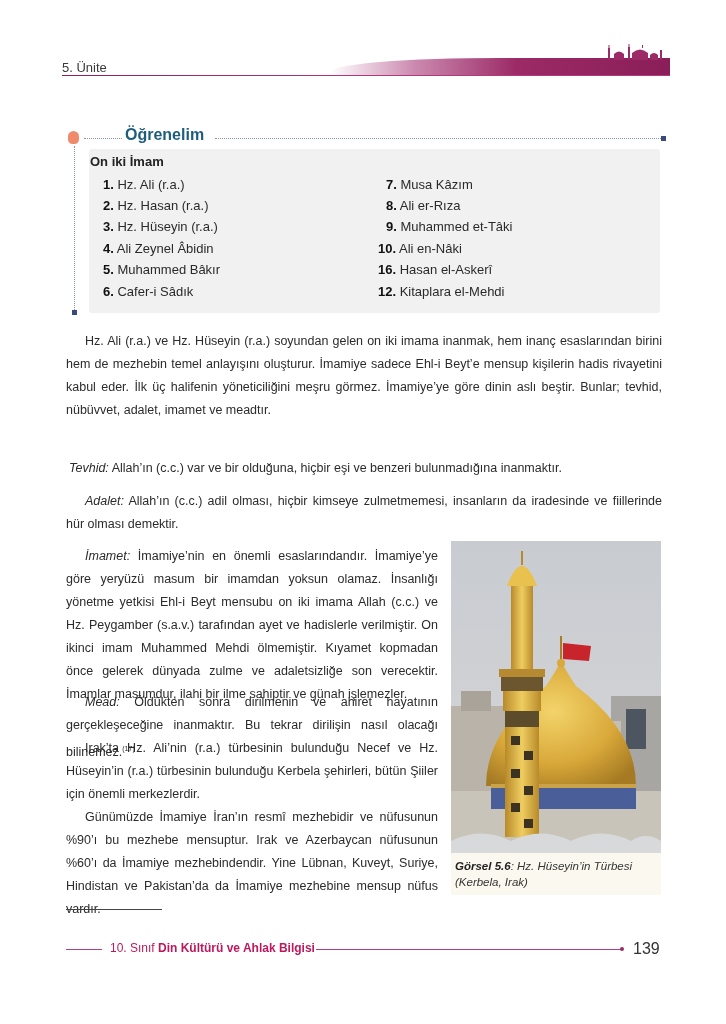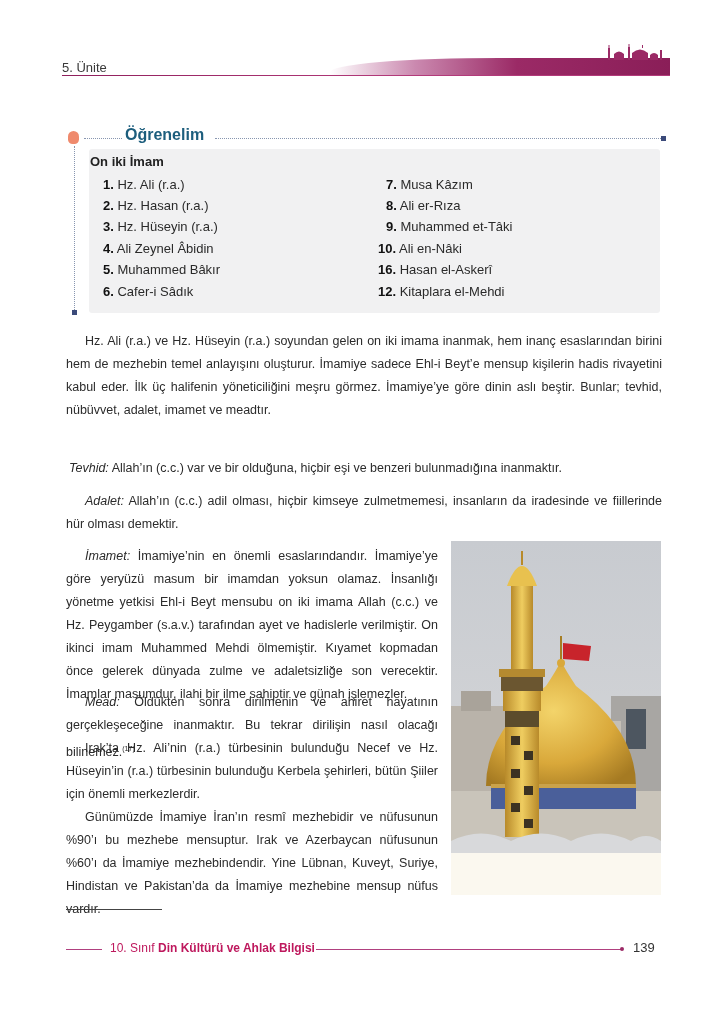--- a/index.html
+++ b/index.html
@@ -47,21 +47,21 @@
 
   
   .fn-rule { position: absolute; left: 66px; top: 909px; width: 96px; height: 1px; background: #444; }
   .fn { position: absolute; left: 66px; top: 913px; font-size: 9.5px; color: #333; white-space: nowrap; }
   .fn .num { margin-right: 8px; }
   .ft-l1 { position: absolute; left: 66px; top: 949px; width: 36px; height: 1px; background: #b0407f; }
   .ft-text { position: absolute; left: 110px; top: 941px; font-size: 12px; color: #be185d; white-space: nowrap; }
   .ft-text b { font-weight: bold; }
   .ft-l2 { position: absolute; left: 316px; top: 949px; width: 305px; height: 1px; background: #b0407f; }
   .ft-dot { position: absolute; left: 620px; top: 947px; width: 4px; height: 4px; border-radius: 2px; background: #9b2a66; }
-  .ft-page { position: absolute; left: 633px; top: 940px; font-size: 13px; color: #333; }
+  .ft-page { position: absolute; left: 633px; top: 940px; font-size: 16px; color: #333; }
 </style>
 </head>
 <body>
 
 <div class="page">
 
   <div class="hdr">
     <div class="hdr-unit">5. Ünite</div>
     <div class="hdr-line"></div>
     <div class="hdr-banner"></div>
@@ -171,20 +171,21 @@
         <rect x="60" y="228" width="9" height="9"></rect>
           <rect x="73" y="245" width="9" height="9"></rect>
         <rect x="60" y="262" width="9" height="9"></rect>
           <rect x="73" y="278" width="9" height="9"></rect>
       </g>
 
       <path d="M0 300 Q30 285 60 300 Q90 285 120 300 Q150 285 180 300 Q195 290 210 300 V312 H0 Z" fill="#d8d9db"></path>
     </svg>
   </div>
   <div class="fig-capbg"></div>
+  <div class="fig-cap"><b>Görsel 5.6</b><span>: Hz. Hüseyin’in Türbesi (Kerbela, Irak)</span></div>
 
   <div class="fn-rule"></div>
 
   <div class="ft-l1"></div>
   <div class="ft-text"><span>10. Sınıf </span><b>Din Kültürü ve Ahlak Bilgisi</b></div>
   <div class="ft-l2"></div>
   <div class="ft-dot"></div>
   <div class="ft-page">139</div>
 
 </div>

